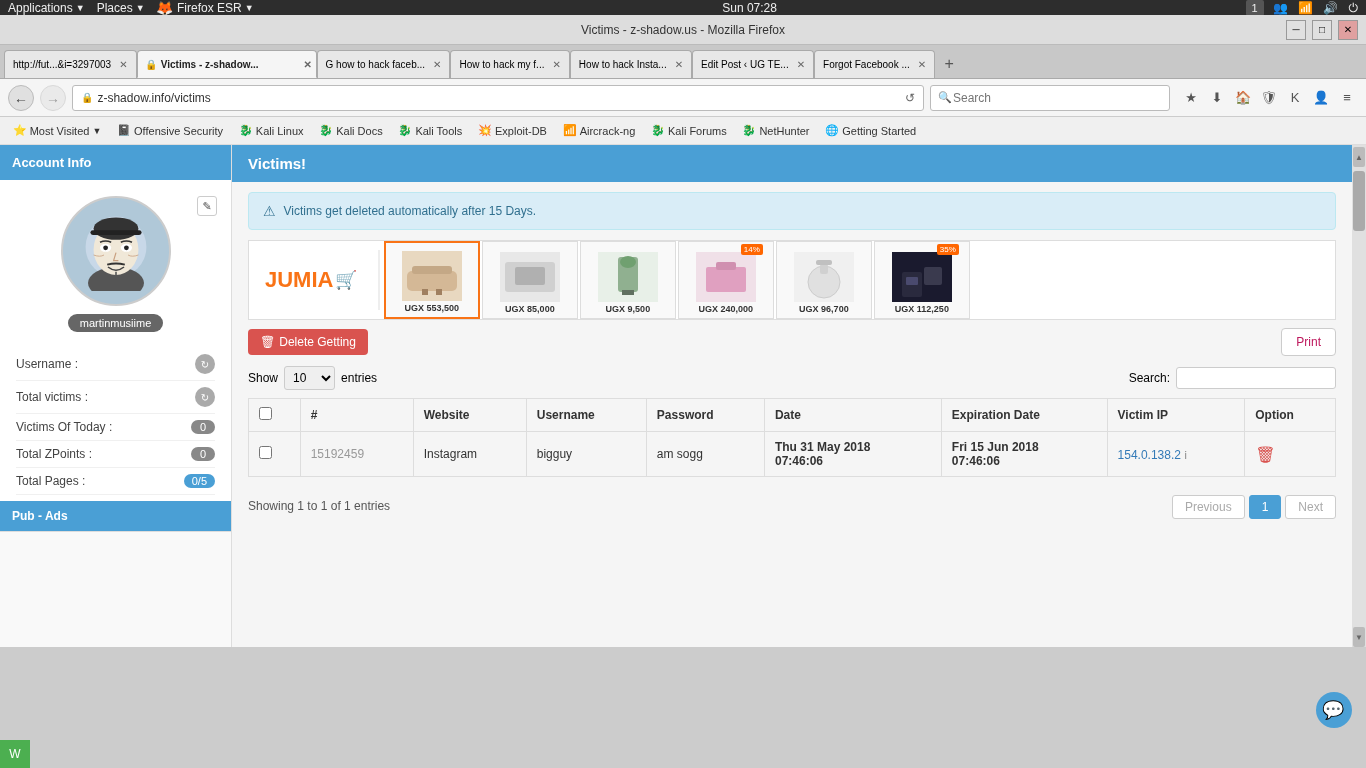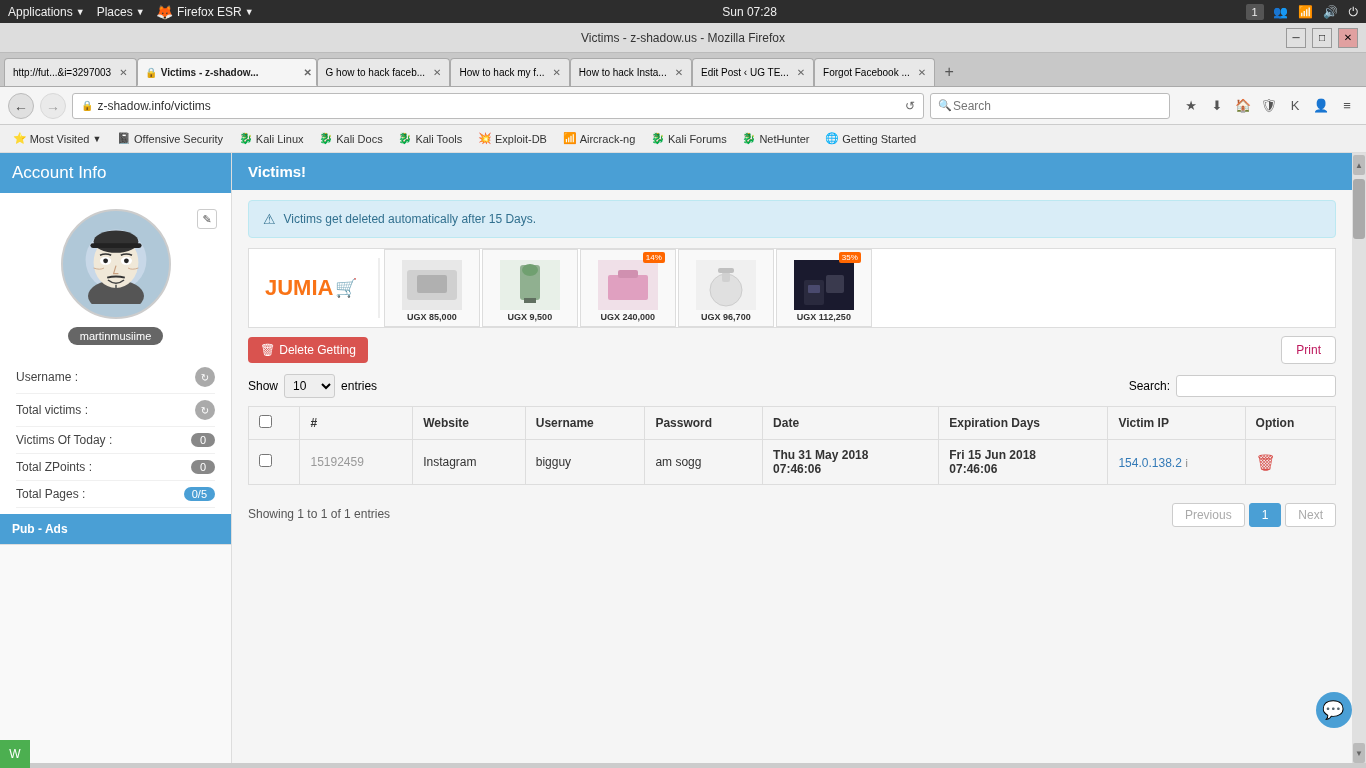--- a/index.html
+++ b/index.html
@@ -1,34 +1,34 @@
 <!DOCTYPE html>
 <html><head>
   <meta charset="utf-8">
   <style>
     * { box-sizing: border-box; margin: 0; padding: 0; }
     body { font-family: Arial, sans-serif; font-size: 13px; background: #ccc; overflow: hidden; }
 
     
     .os-bar {
-      height: 23px;
+      height: 15px;
       background: #2d2d2d;
       display: flex;
       align-items: center;
       justify-content: space-between;
       color: #eee;
       font-size: 12px;
       padding: 0 8px;
     }
     .os-bar-left { display: flex; align-items: center; gap: 12px; }
     .os-bar-center { font-size: 12px; color: #eee; }
     .os-bar-right { display: flex; align-items: center; gap: 10px; }
 
     
-    .browser { background: #f0f0f0; width: 1366px; height: 740px; display: flex; flex-direction: column; justify-content: center; }
+    .browser { background: #f0f0f0; width: 1366px; height: 632px; display: flex; flex-direction: column; justify-content: center; }
 
     
     .title-bar {
       height: 30px;
       background: #ddd;
       display: flex;
       align-items: center;
       justify-content: center;
       font-size: 12px;
       color: #333;
@@ -144,22 +144,22 @@
     .sidebar {
       width: 232px;
       background: #fff;
       border-right: 1px solid #ddd;
       display: flex;
       flex-direction: column;
     }
     .sidebar-header {
       background: #4a9fd5;
       color: #fff;
-      font-size: 17px;
-      font-weight: normal;
+      font-size: 13px;
+      font-weight: bold;
       padding: 10px 12px;
     }
     .avatar-section {
       display: flex;
       flex-direction: column;
       align-items: center;
       padding: 16px 12px 10px;
       position: relative;
     }
     .avatar-circle {
@@ -616,20 +616,31 @@
         </div>
 
         <div class="ad-banner">
           <div class="ad-logo">
             <span style="color:#f97316;font-weight:bold;font-size:22px;">JUMIA</span>
             <span style="font-size:18px;">🛒</span>
           </div>
           <div style="width:2px;height:60px;background:#eee;margin:0 4px;"></div>
           <div class="ad-products">
 
+            <div class="ad-product selected">
+              <div class="ad-product-img" style="background:#e8d8c0;">
+                <svg width="60" height="50" viewBox="0 0 60 50">
+                    <rect x="5" y="20" width="50" height="20" fill="#d4b896" rx="5"></rect>
+                    <rect x="10" y="15" width="40" height="8" fill="#c4a886" rx="3"></rect>
+                    <rect x="20" y="38" width="6" height="6" fill="#a08060"></rect>
+                    <rect x="34" y="38" width="6" height="6" fill="#a08060"></rect>
+                  </svg>
+              </div>
+              <span class="ad-price">UGX 553,500</span>
+            </div>
 
             <div class="ad-product">
               <div class="ad-product-img" style="background:#e8e8e8;">
                 <svg width="60" height="50" viewBox="0 0 60 50">
                     <rect x="5" y="10" width="50" height="30" fill="#d0d0d0" rx="3"></rect>
                     <rect x="15" y="15" width="30" height="18" fill="#b0b0b0" rx="2"></rect>
                   </svg>
               </div>
               <span class="ad-price">UGX 85,000</span>
             </div>
@@ -717,21 +728,21 @@
 
           <table class="data-table">
             <thead>
               <tr>
                 <th><input type="checkbox" style=""></th>
                 <th>#</th>
                 <th>Website</th>
                 <th>Username</th>
                 <th>Password</th>
                 <th>Date</th>
-                <th>Expiration Days</th>
+                <th>Expiration Date</th>
                 <th>Victim IP</th>
                 <th>Option</th>
               </tr>
             </thead>
             <tbody>
               <tr>
                 <td><input type="checkbox" style=""></td>
                 <td style="color:#999;">15192459</td>
                 <td>Instagram</td>
                 <td>bigguy</td>

